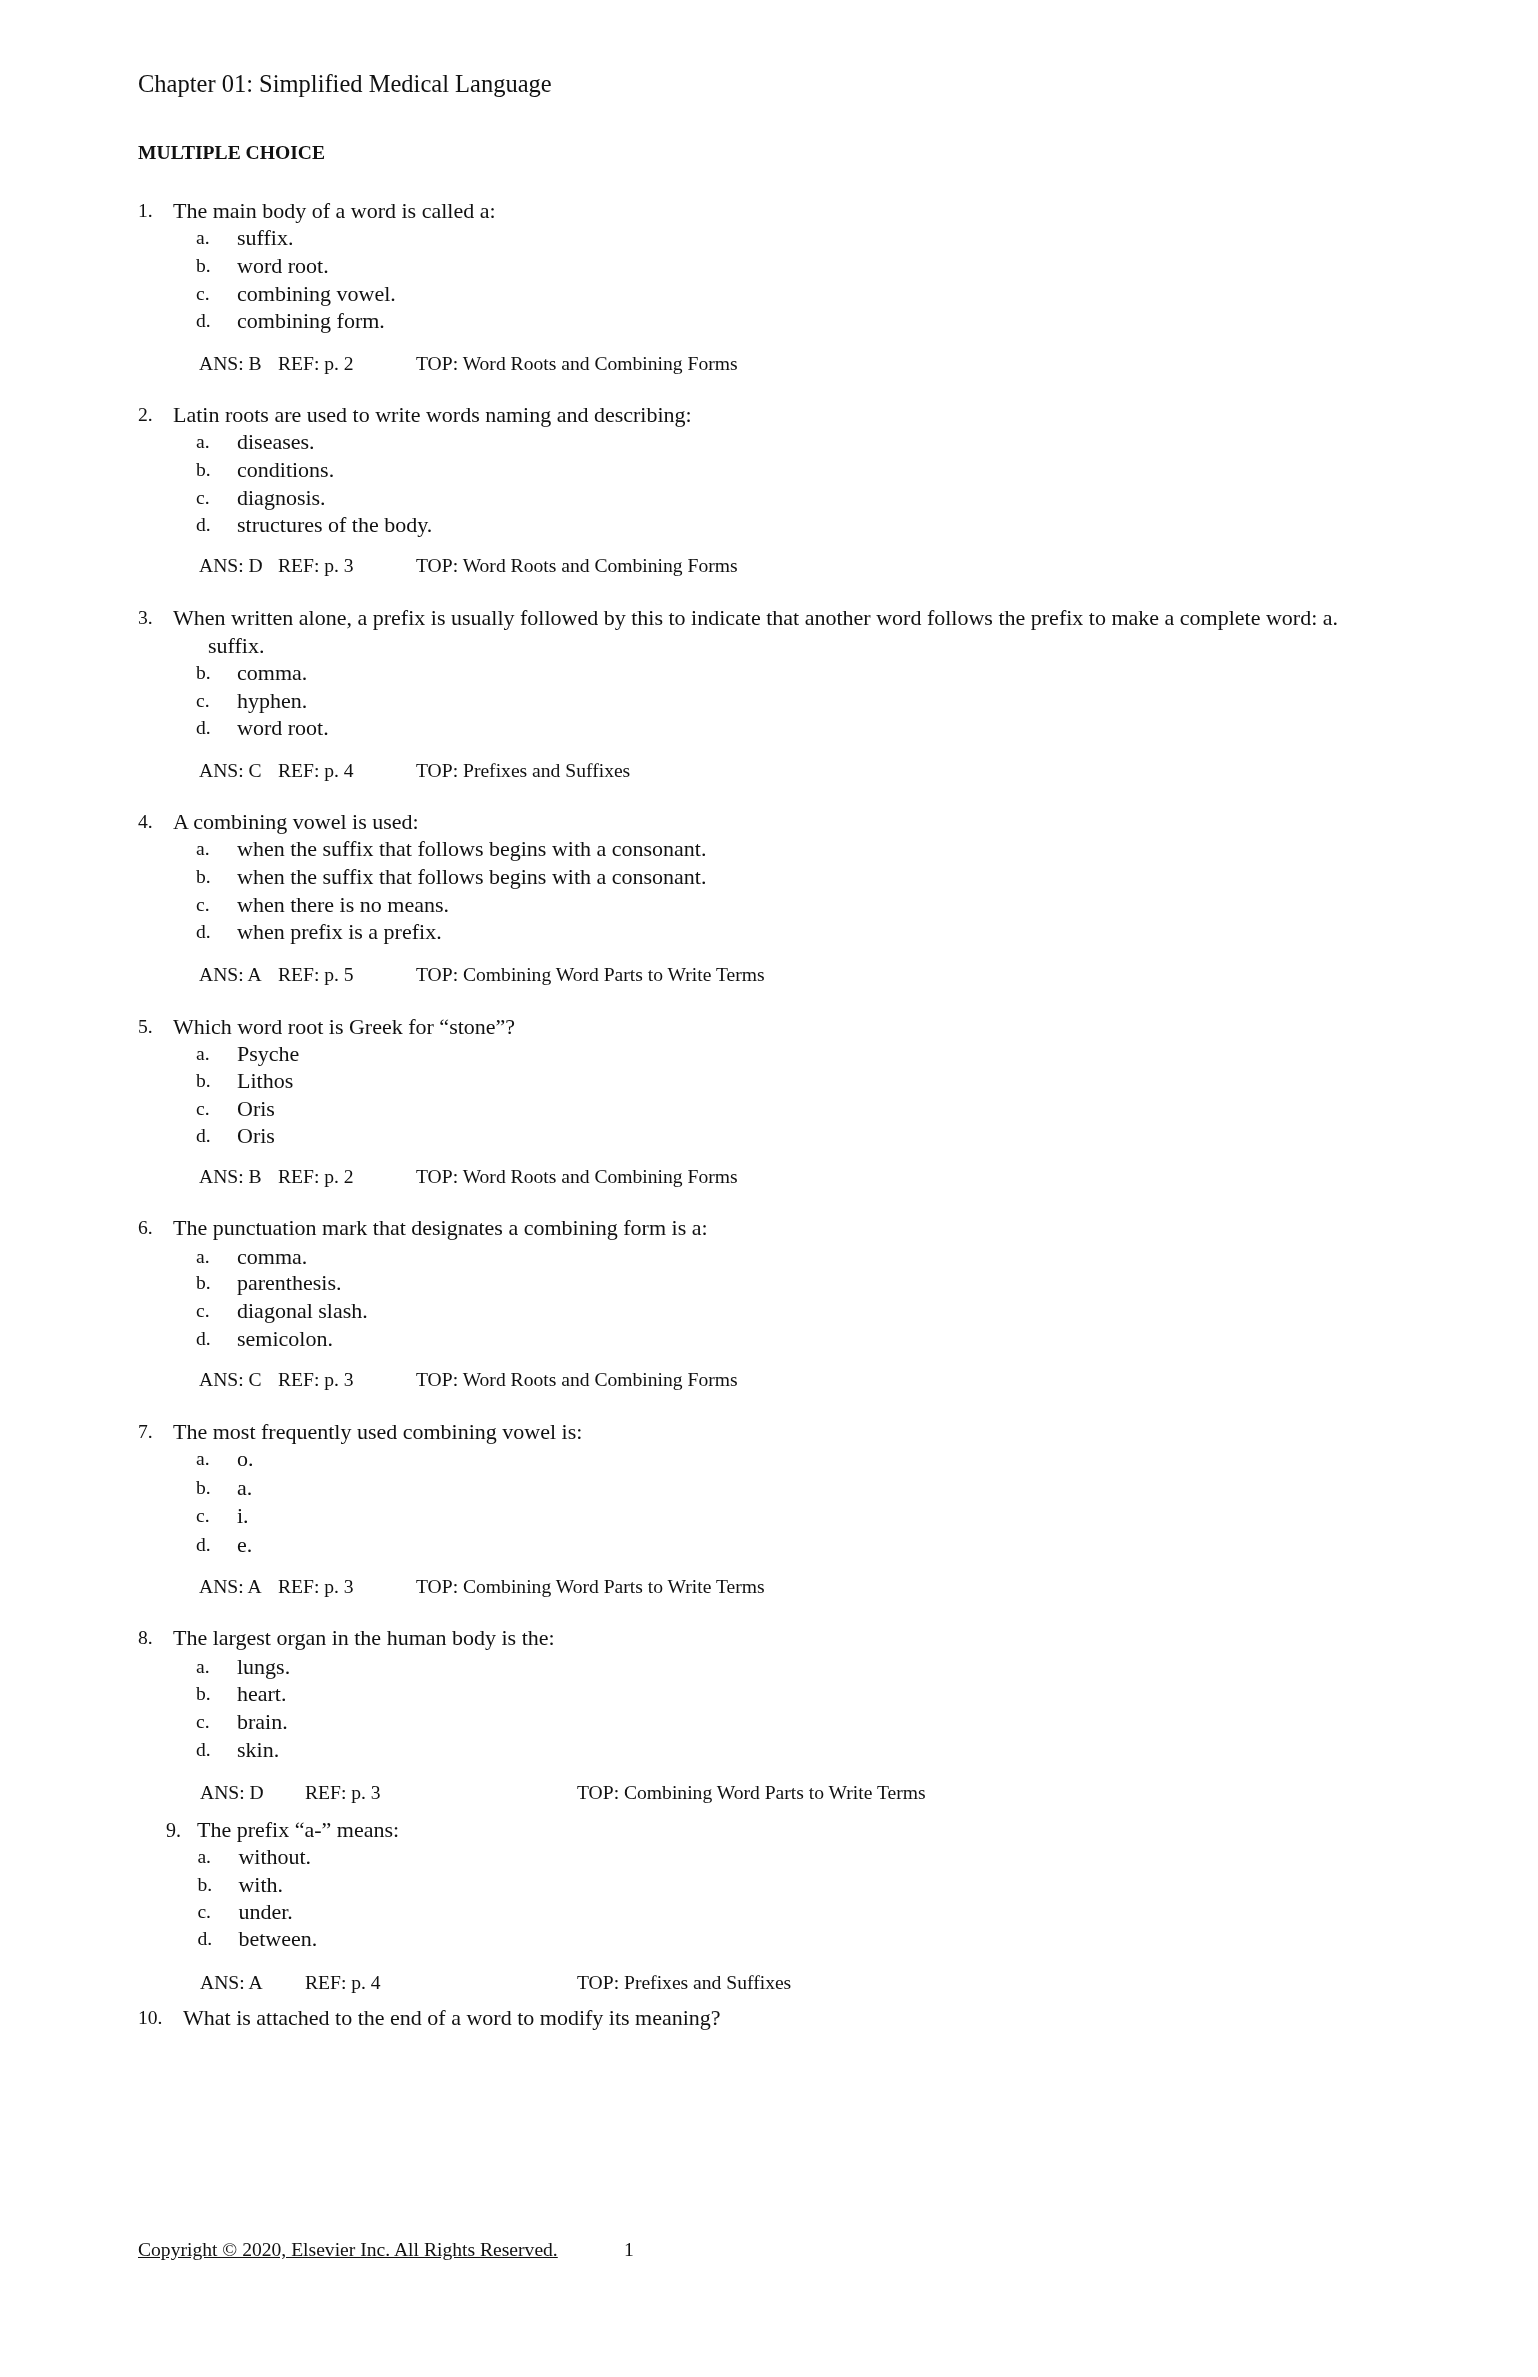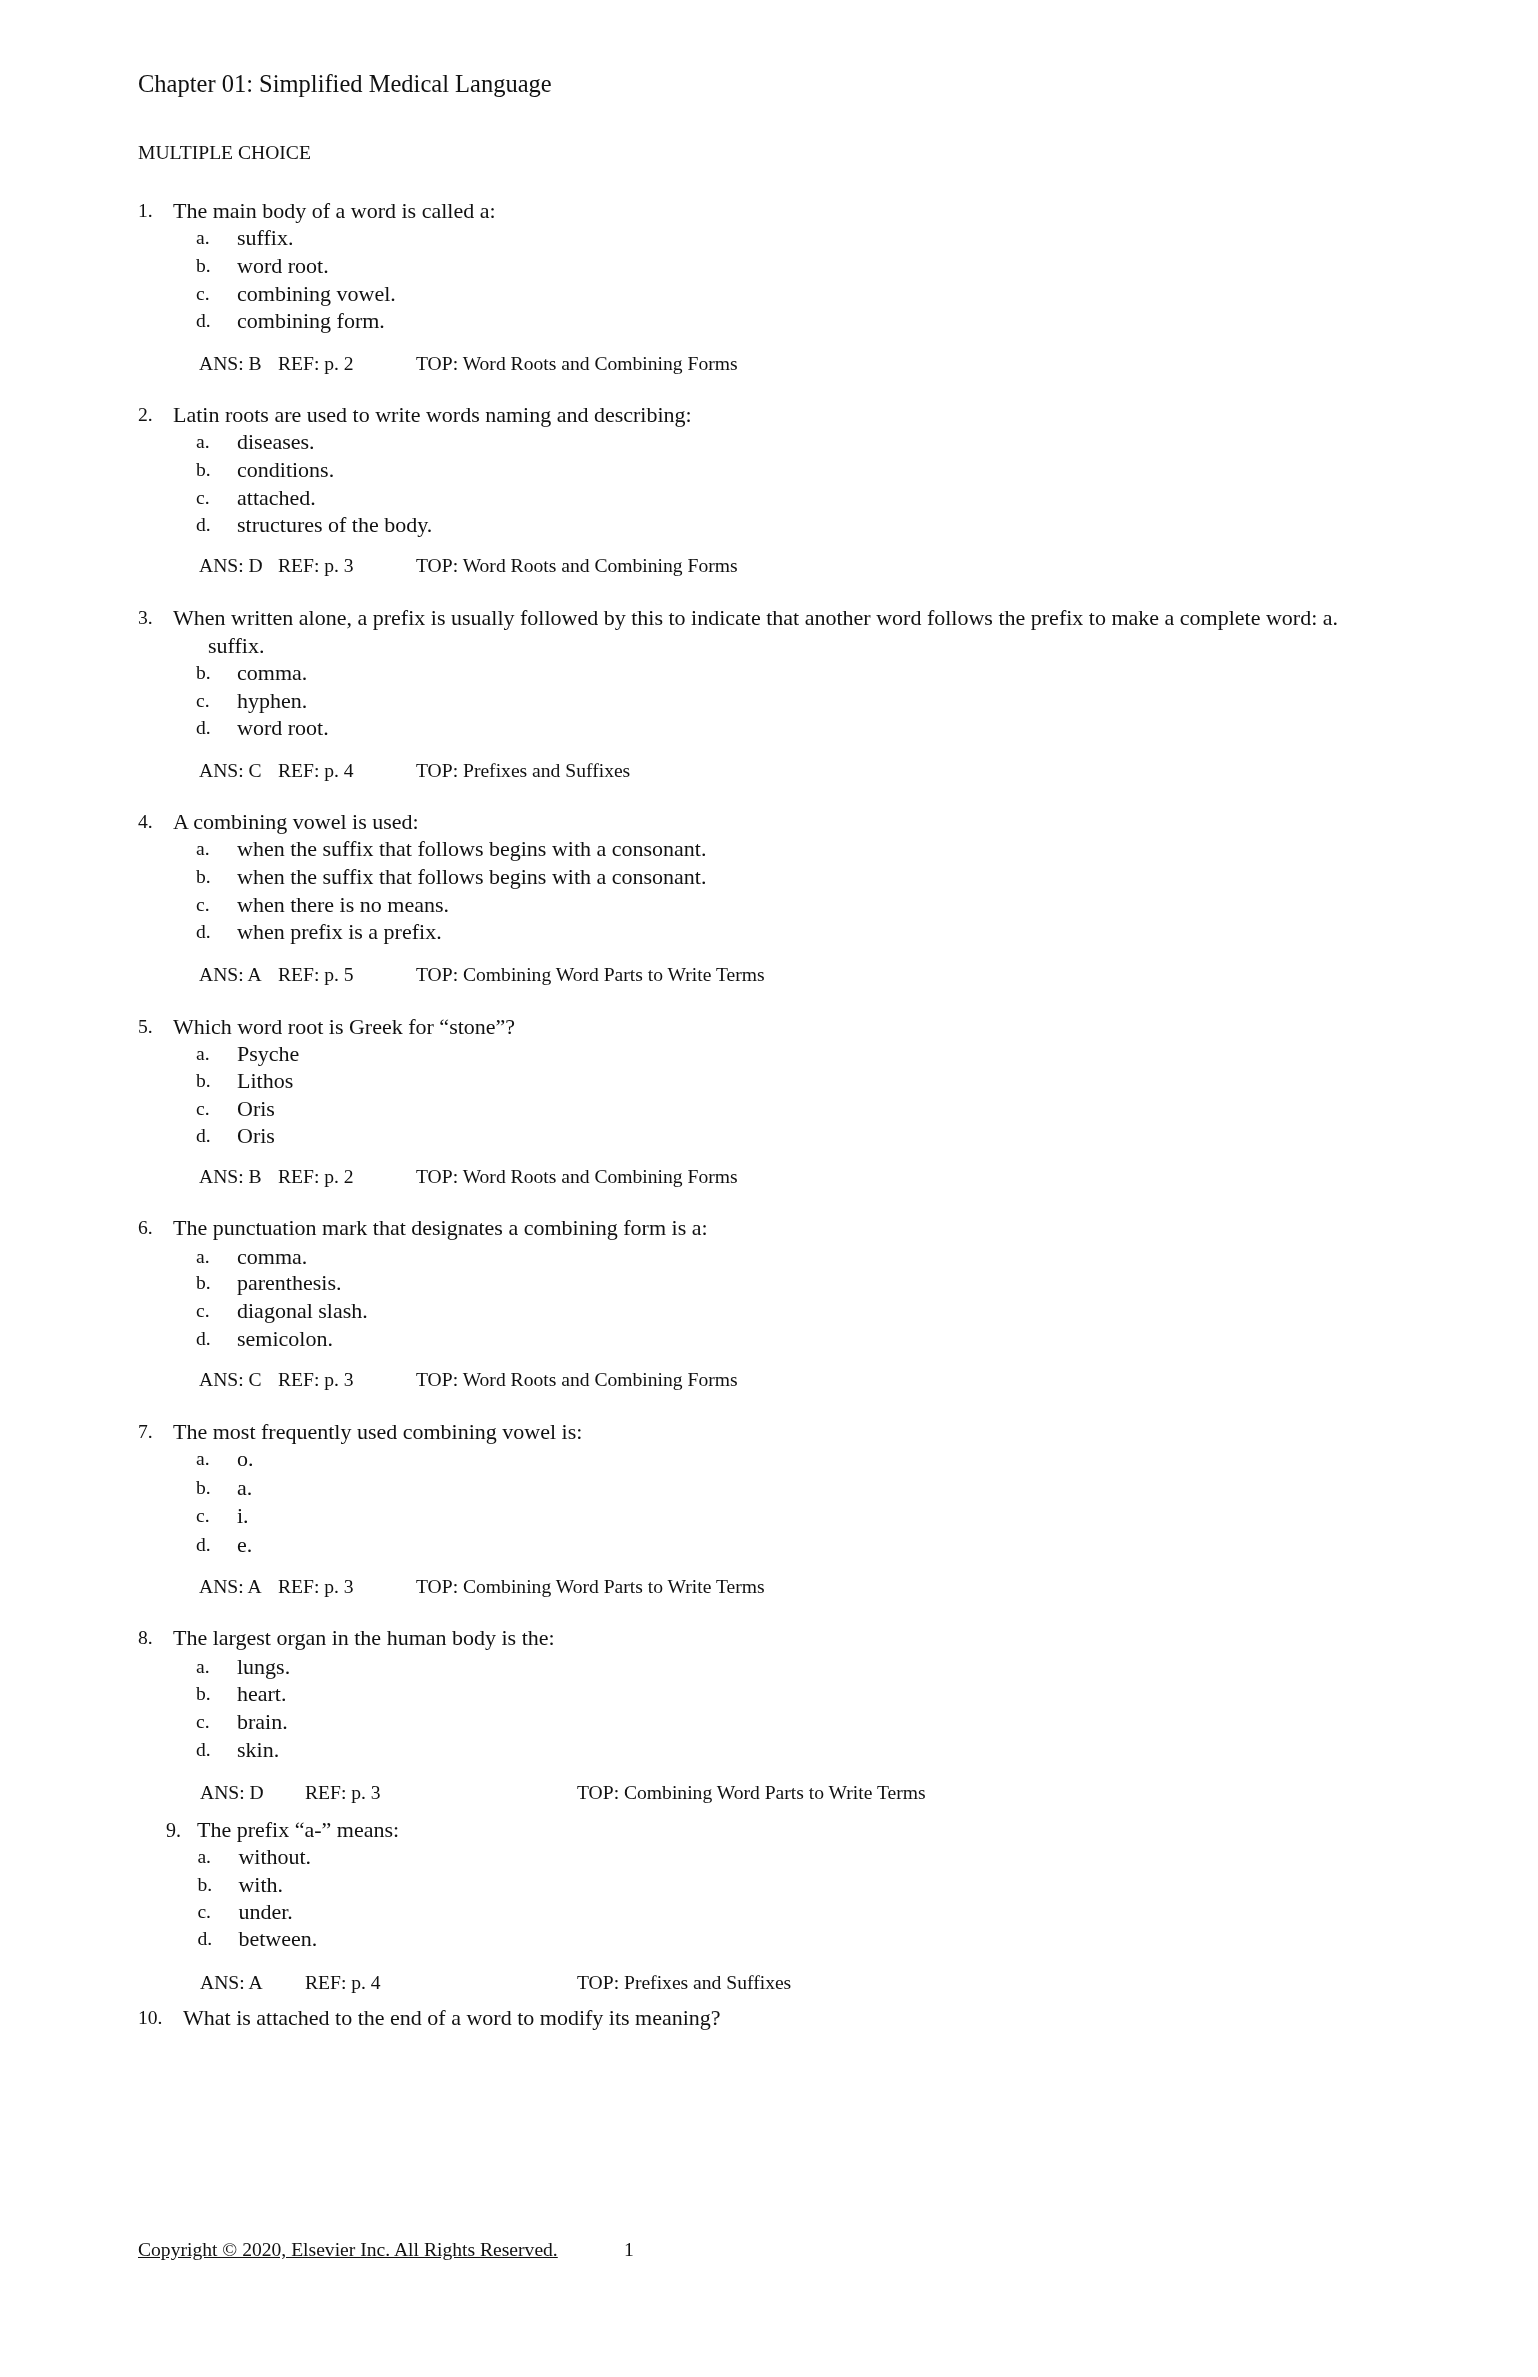--- a/index.html
+++ b/index.html
@@ -1,19 +1,19 @@
 <!DOCTYPE html>
 <html style="font-size:11.2px"><head>
 <meta charset="utf-8">
 <style>
   html,body{margin:0;padding:0;background:#fff;}
   body{width:1538px;height:2377px;position:relative;overflow:hidden;font-family:"Liberation Serif","DejaVu Serif",serif;color:#111;}
   .abs{position:absolute;white-space:nowrap;}
   .title{left:138px;top:70px;font-size:24.5px;font-weight:normal;}
-  .section{left:138px;top:142px;font-size:19.6px;font-weight:normal;}
+  .section{left:138px;top:142px;font-size:19.6px;font-weight:bold;}
   .q{position:absolute;left:0;width:1538px;}
   .qline{position:absolute;font-size:22px;line-height:28px;white-space:nowrap;}
   .qnum{left:138px;font-size:19.6px;}
   .qtext{left:173px;}
   .opt{position:absolute;font-size:22px;line-height:28px;white-space:nowrap;}
   .olet{position:absolute;left:196px;font-size:19.6px;}
   .otext{position:absolute;left:237px;}
   .it{}
   .meta{position:absolute;font-size:19.6px;line-height:25px;white-space:nowrap;}
   .footer{left:138px;top:2239px;font-size:19.6px;text-decoration:underline;}
@@ -56,21 +56,21 @@
     <div class="opt" style="top:27px;left:0">
         <span class="olet">a.</span>
         <span class="otext">diseases.</span>
       </div>
     <div class="opt" style="top:55px;left:0">
         <span class="olet">b.</span>
         <span class="otext">conditions.</span>
       </div>
     <div class="opt" style="top:83px;left:0">
         <span class="olet">c.</span>
-        <span class="otext">attached.</span>
+        <span class="otext">diagnosis.</span>
       </div>
     <div class="opt" style="top:110px;left:0">
         <span class="olet">d.</span>
         <span class="otext">structures of the body.</span>
       </div>
     <span class="meta" style="top:152px;left:199px">ANS: D</span>
     <span class="meta" style="top:152px;left:278px">REF: p. 3</span>
     <span class="meta" style="top:152px;left:416px">TOP: Word Roots and Combining Forms</span>
   </div>
 

